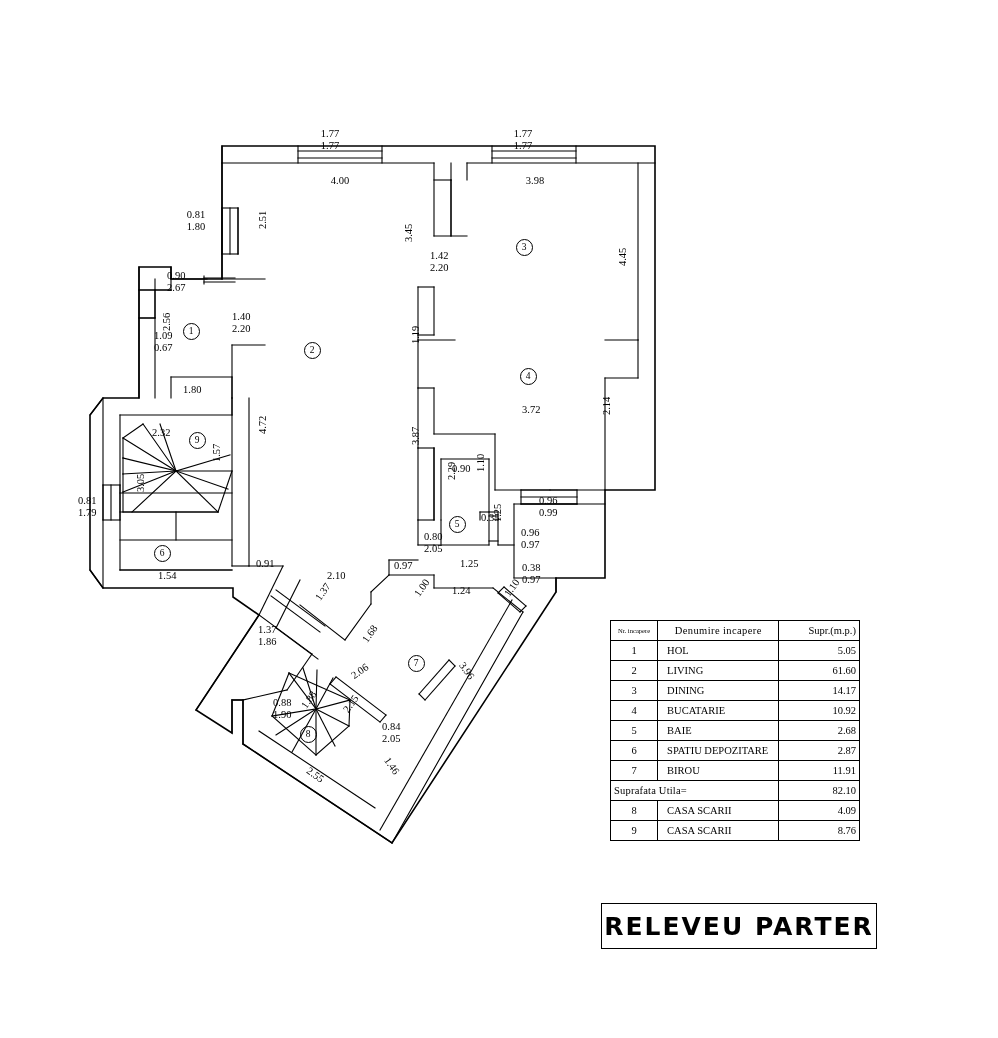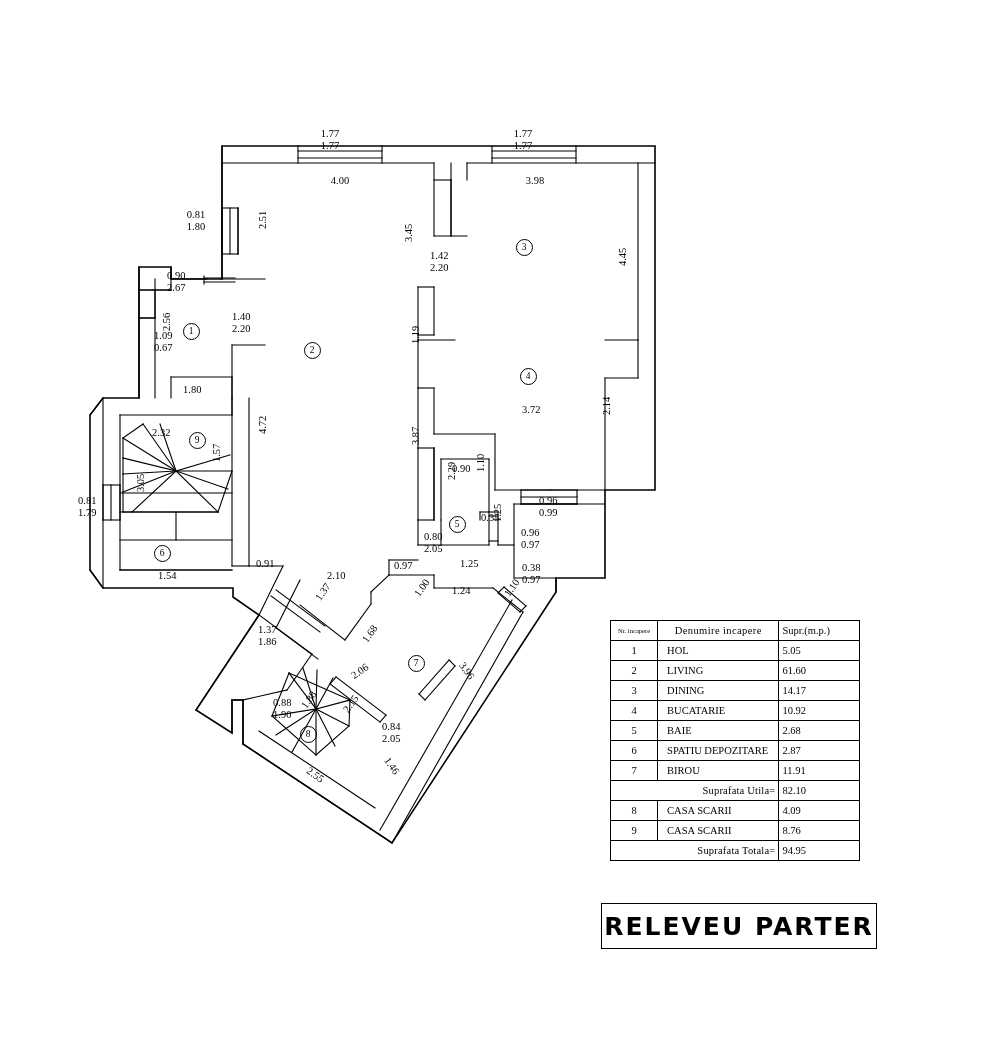--- a/index.html
+++ b/index.html
@@ -54,25 +54,25 @@
     padding-left: 18px;
   }
   #room-table td, #room-table th {
     border: 1px solid #000;
     padding: 2px 3px;
     height: 15px;
     font-weight: normal;
   }
   #room-table .c-nr   { width: 44px; text-align: center; }
   #room-table .c-name { width: 118px; text-align: left; padding-left: 9px; }
-  #room-table .c-area { width: 84px;  text-align: left; }
+  #room-table .c-area { width: 84px;  text-align: right; }
   #room-table thead td { text-align: center; }
   #room-table thead .c-nr { font-size: 6.6px; }
   #room-table thead .c-name { text-align: center; padding-left: 3px; letter-spacing: .4px;}
-  .sum-cell { text-align: right; letter-spacing: .2px; }
+  .sum-cell { text-align: left; letter-spacing: .2px; }
   
   #title-block {
     position: absolute;
     left: 601px;
     top: 903px;
     width: 274px;
     height: 44px;
     border: 1.6px solid #000;
     background: #fff;
     display: flex;
@@ -513,24 +513,20 @@
         <tr>
           <td class="c-nr">8</td>
           <td class="c-name">CASA SCARII</td>
           <td class="c-area">4.09</td>
         </tr>
         <tr>
           <td class="c-nr">9</td>
           <td class="c-name">CASA SCARII</td>
           <td class="c-area">8.76</td>
         </tr>
-        <tr>
-          <td colspan="2" class="sum-cell">Suprafata Totala=</td>
-          <td class="c-area">94.95</td>
-        </tr>
       </tbody>
   </table>
 
   <div id="title-block">
     <span class="title-text">RELEVEU PARTER</span>
   </div>
 
 </div>
 
 </body></html>

